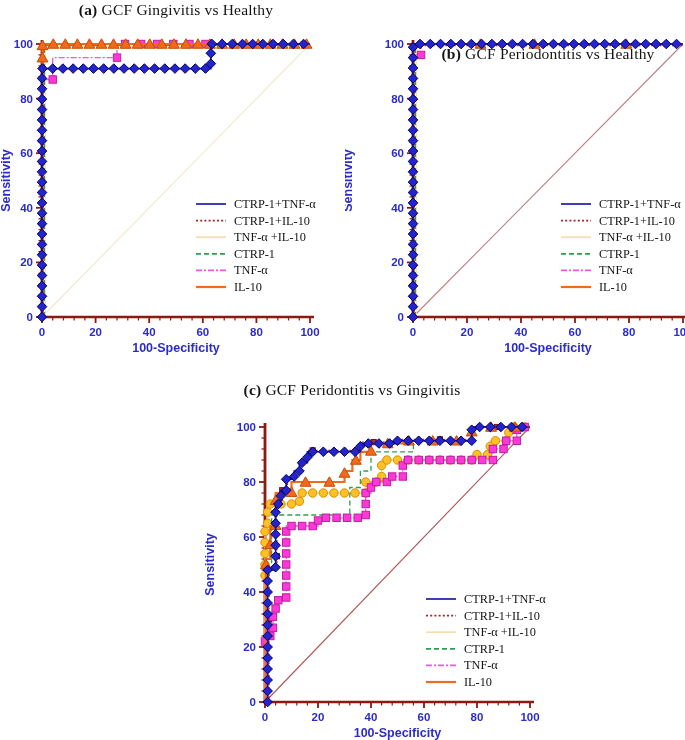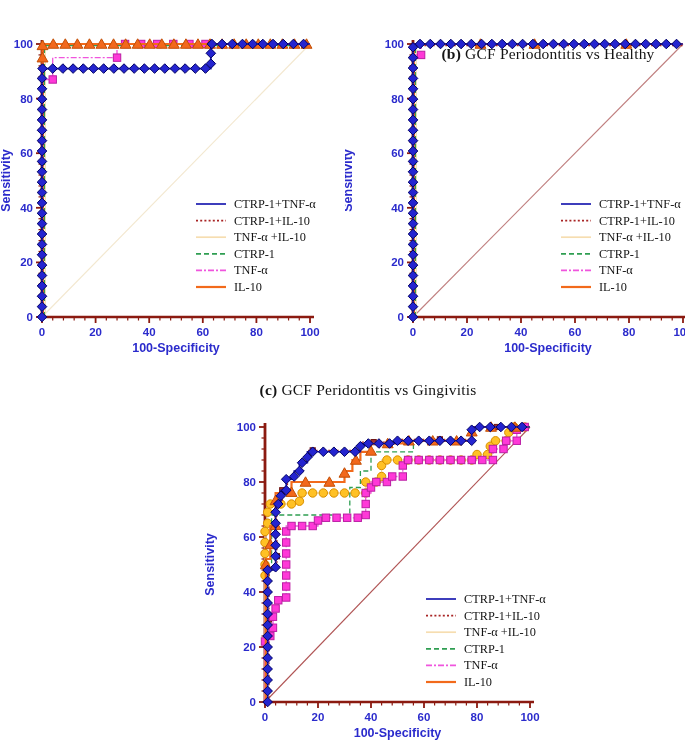--- a/index.html
+++ b/index.html
@@ -10,20 +10,23 @@
        font-size:15.5px;color:#141414;letter-spacing:.2px;}
   .panel-title .pfx{font-weight:bold;}
   svg{position:absolute;left:0;top:0;}
   text{font-family:"Liberation Sans","DejaVu Sans",sans-serif;}
   .seriftxt{font-family:"Liberation Serif","DejaVu Serif",serif;}
 </style>
 </head>
 <body>
 
 <div class="panel" id="panel-a" style="left:0;top:0;width:345px;height:375px;">
+  <div class="panel-title" style="left:176px;top:1px;">
+    <span class="pfx">(a)</span><span> GCF Gingivitis vs Healthy</span>
+  </div>
   <svg id="plot-a" width="345" height="375" viewBox="0 0 345 375">
       <g>
         <line x1="42" y1="40" x2="42" y2="318.3" stroke="#8b1a10" stroke-width="2.8"></line>
         <line x1="40.5" y1="317" x2="314" y2="317" stroke="#8b1a10" stroke-width="2.4"></line>
         <line x1="42" y1="317" x2="42" y2="323" stroke="#8b1a10" stroke-width="1.8"></line>
         <line x1="42" y1="317" x2="36" y2="317" stroke="#8b1a10" stroke-width="1.8"></line>
         <line x1="52.72" y1="317" x2="52.72" y2="320.5" stroke="#8b1a10" stroke-width="1.2"></line>
         <line x1="42" y1="306.08" x2="38.5" y2="306.08" stroke="#8b1a10" stroke-width="1.2"></line>
         <line x1="63.44" y1="317" x2="63.44" y2="320.5" stroke="#8b1a10" stroke-width="1.2"></line>
         <line x1="42" y1="295.16" x2="38.5" y2="295.16" stroke="#8b1a10" stroke-width="1.2"></line>
@@ -363,21 +366,21 @@
         <text x="254" y="257.8" font-size="12.3" fill="#141414" class="seriftxt">CTRP-1</text>
         <line x1="216" y1="270.4" x2="246" y2="270.4" stroke="#f055dd" stroke-width="1.7" stroke-dasharray="6 2 2 2"></line>
         <text x="254" y="274.4" font-size="12.3" fill="#141414" class="seriftxt">TNF-α</text>
         <line x1="216" y1="287" x2="246" y2="287" stroke="#f26a1b" stroke-width="2.2"></line>
         <text x="254" y="291" font-size="12.3" fill="#141414" class="seriftxt">IL-10</text>
       </g>
     </svg>
 </div>
 
 <div class="panel" id="panel-c" style="left:168px;top:375px;width:517px;height:365px;">
-  <div class="panel-title" style="left:200px;top:6px;">
+  <div class="panel-title" style="left:184px;top:6px;">
     <span class="pfx">(c)</span><span> GCF Peridontitis vs Gingivitis</span>
   </div>
   <svg id="plot-c" width="517" height="365" viewBox="0 0 517 365">
       <g>
         <line x1="97" y1="48" x2="97" y2="328.3" stroke="#8b1a10" stroke-width="2.8"></line>
         <line x1="95.5" y1="327" x2="366" y2="327" stroke="#8b1a10" stroke-width="2.4"></line>
         <line x1="97" y1="327" x2="97" y2="333" stroke="#8b1a10" stroke-width="1.8"></line>
         <line x1="97" y1="327" x2="91" y2="327" stroke="#8b1a10" stroke-width="1.8"></line>
         <line x1="107.6" y1="327" x2="107.6" y2="330.5" stroke="#8b1a10" stroke-width="1.2"></line>
         <line x1="97" y1="316" x2="93.5" y2="316" stroke="#8b1a10" stroke-width="1.2"></line>

